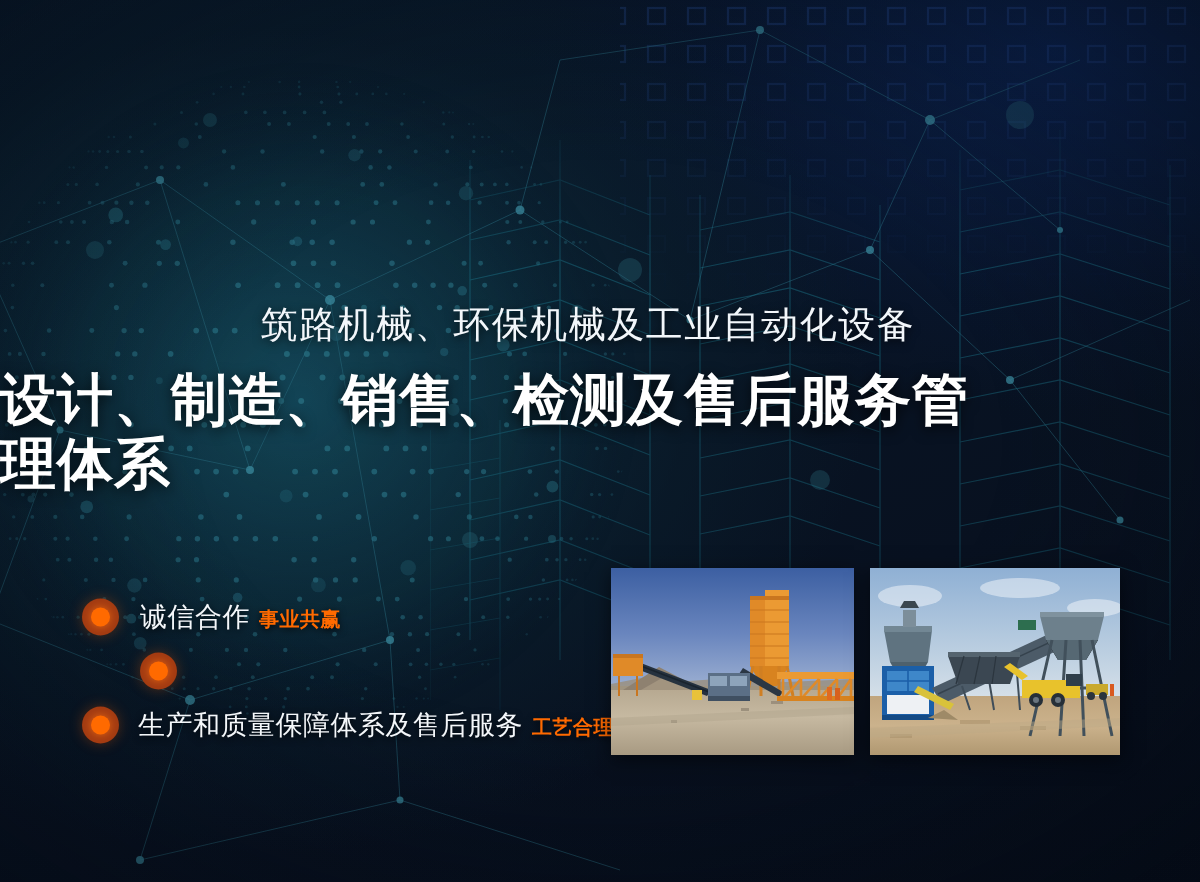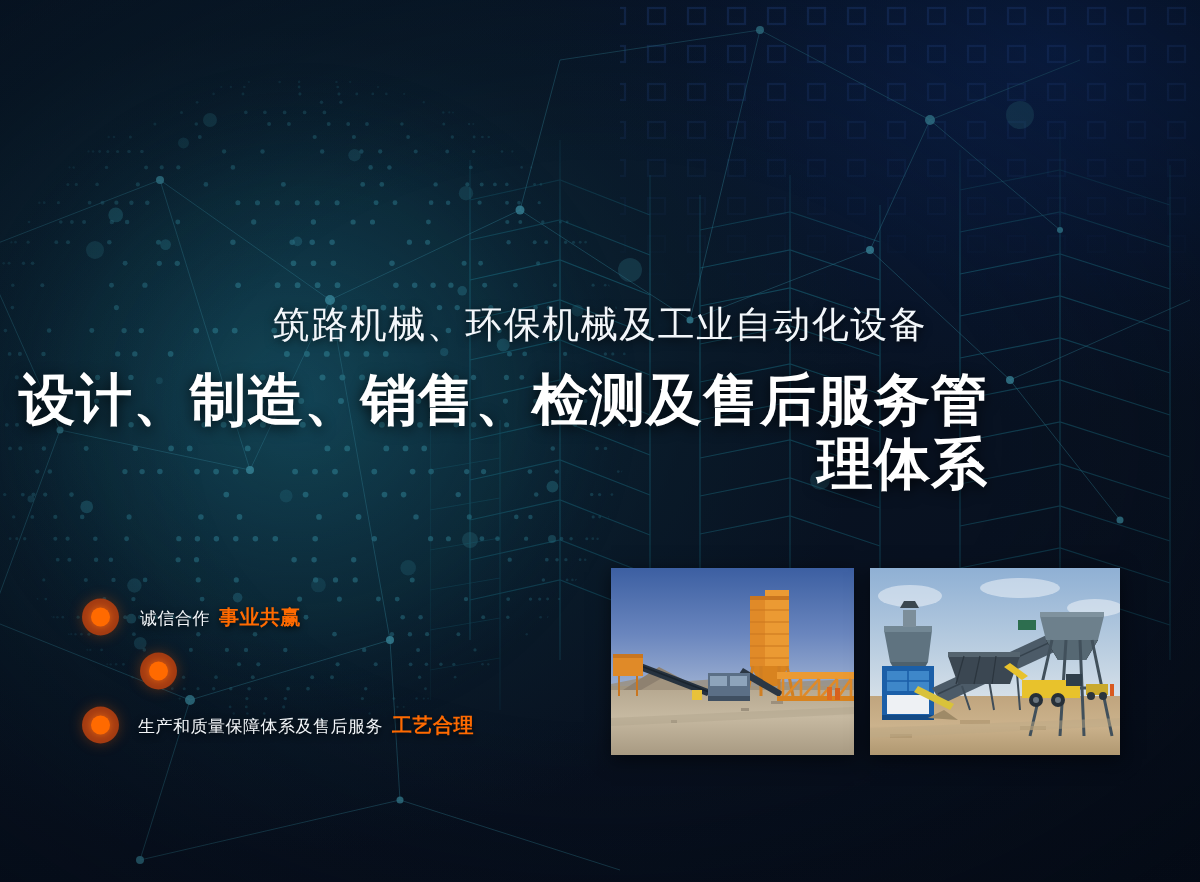--- a/index.html
+++ b/index.html
@@ -24,29 +24,29 @@
   #vignette {
     position:absolute; inset:0; pointer-events:none;
     background:
       radial-gradient(ellipse 1000px 700px at 50% 50%, rgba(0,0,0,0) 40%, rgba(3,8,16,0.55) 100%);
   }
 
   
   #text-block { position:absolute; left:0; top:0; width:1200px; }
 
   #subtitle {
-    position:absolute; left:12px; top:303px; width:1176px;
+    position:absolute; left:0; top:303px; width:1176px;
     text-align:center;
     font-size:37px; line-height:44px; color:#f2f6fa;
     letter-spacing:1.5px; font-weight:400;
     text-shadow:0 2px 10px rgba(0,0,0,.75);
   }
   #headline {
     position:absolute; left:0; top:368px; width:988px;
-    text-align:right;
+    text-align:left;
     font-size:56px; line-height:64px; color:#ffffff;
     font-weight:700; letter-spacing:1px;
     text-shadow:0 3px 14px rgba(0,0,0,.8);
   }
 
   
   #bullets { position:absolute; left:0; top:595px; width:560px; }
   .bullet-row { position:relative; display:flex; align-items:center; height:44px; margin-bottom:10px; }
   .bullet-row.r1 { padding-left:82px; }
   .bullet-row.r2 { padding-left:140px; }
@@ -69,21 +69,21 @@
   }
   .bullet-row.r1 { padding-left:0; }
   .bullet-row.r2 { padding-left:0; }
   .bullet-row.r3 { padding-left:11px; }
   .btext { position:absolute; top:50%; transform:translateY(-50%); white-space:nowrap; }
   .bullet-row.r1 .btext { left:140px; }
   .bullet-row.r2 .btext { left:196px; }
   .bullet-row.r3 .btext { left:138px; }
 
   .bw {
-    color:#f4f7fa; font-size:17px; font-weight:400; letter-spacing:.5px;
+    color:#f4f7fa; font-size:27px; font-weight:400; letter-spacing:.5px;
     text-shadow:0 2px 7px rgba(0,0,0,.8);
   }
   .bo {
     color:#ff6a00; font-size:20px; font-weight:700; letter-spacing:.5px;
     margin-left:9px;
     text-shadow:0 2px 7px rgba(0,0,0,.8);
   }
 
   
   .photo {

